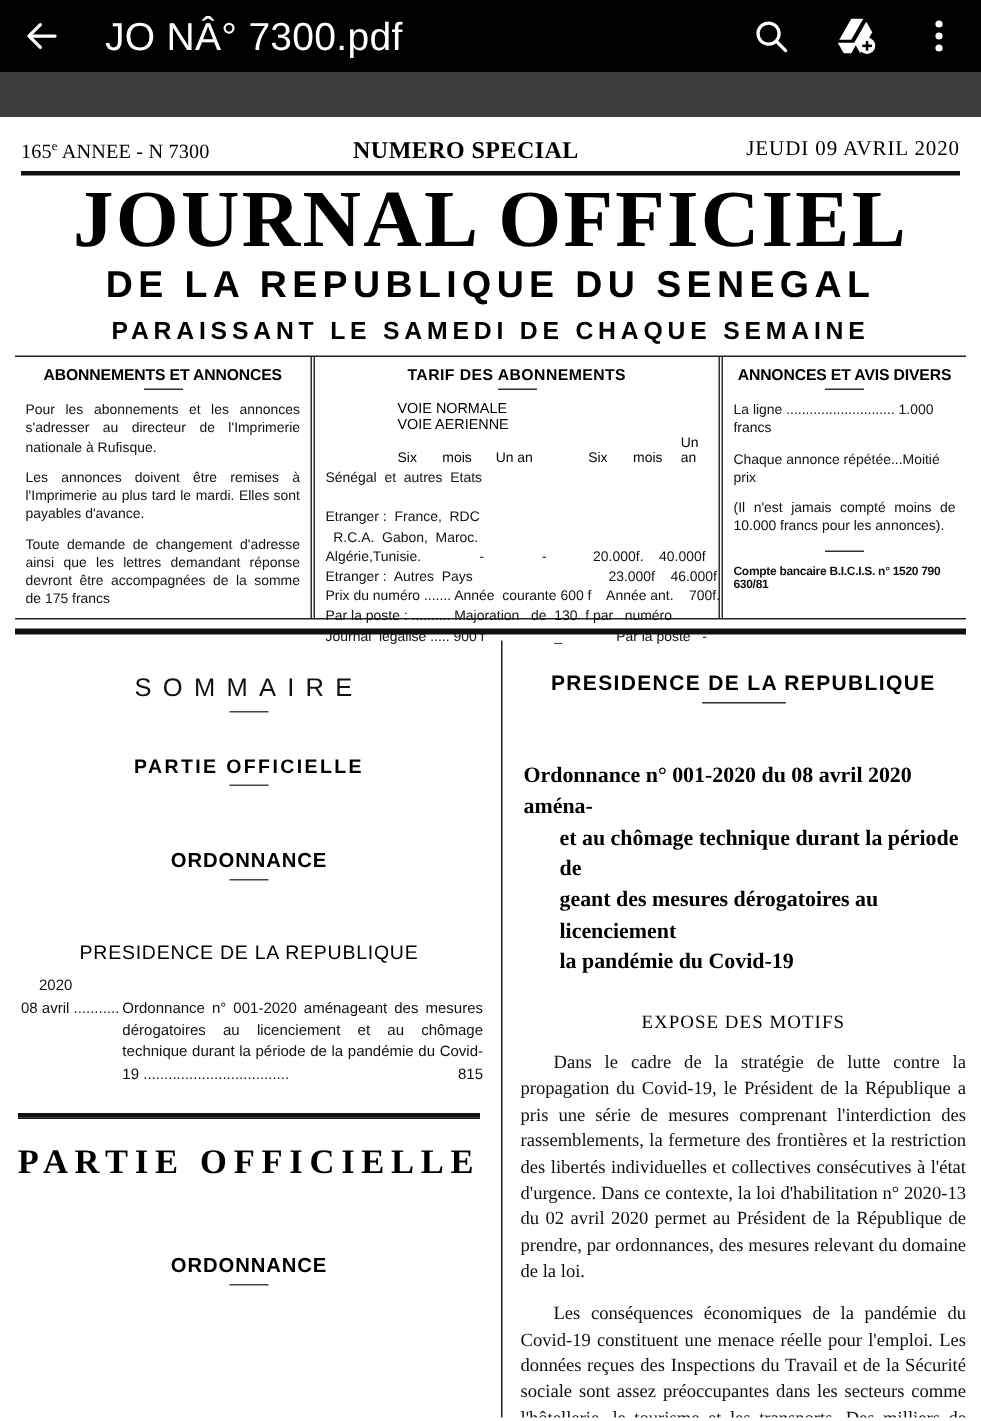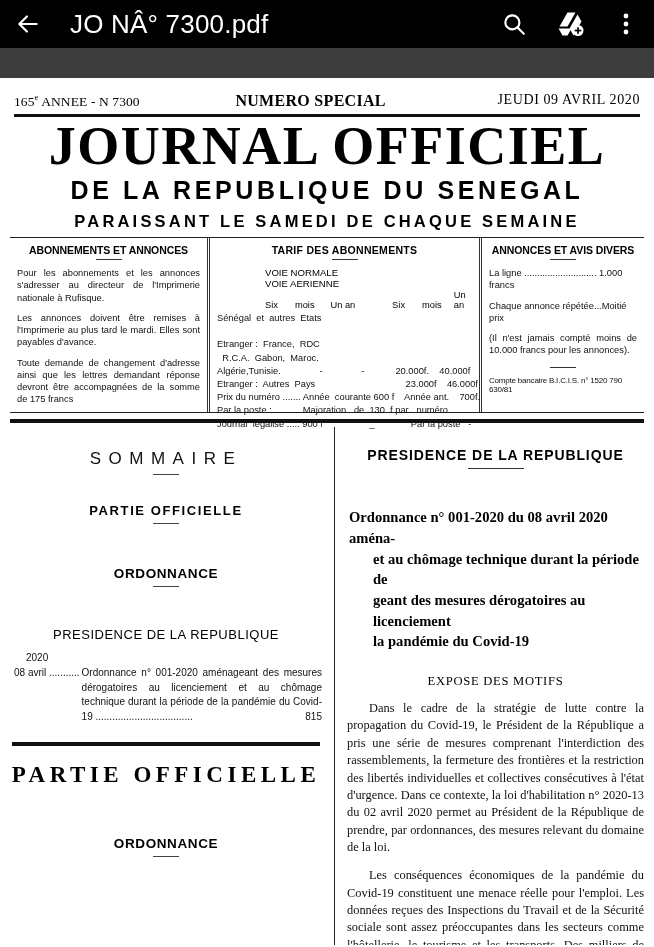--- a/index.html
+++ b/index.html
@@ -373,21 +373,21 @@
       </div>
     </div>
 
     <div class="ib-col c3">
       <div class="ib-title">ANNONCES ET AVIS DIVERS</div>
       <div class="ib-dash"></div>
       <div class="ib-p nj">La  ligne ............................ 1.000  francs</div>
       <div class="ib-p nj">Chaque  annonce  répétée...Moitié  prix</div>
       <div class="ib-p">(Il  n'est  jamais  compté  moins  de 10.000  francs  pour  les  annonces).</div>
       <div class="ib-dash" style="margin:10px auto 8px auto"></div>
-      <div style="font-size:8px;font-weight:normal;letter-spacing:-.2px;color:#111">Compte bancaire B.I.C.I.S. n° 1520 790 630/81</div>
+      <div style="font-size:8px;font-weight:bold;letter-spacing:-.2px;color:#111">Compte bancaire B.I.C.I.S. n° 1520 790 630/81</div>
     </div>
   </div>
 
   <div id="content">
     <div class="rule-heavy"></div>
 
     <div id="cols">
 
       <div id="col-left">
         <div class="sommaire">SOMMAIRE</div>

